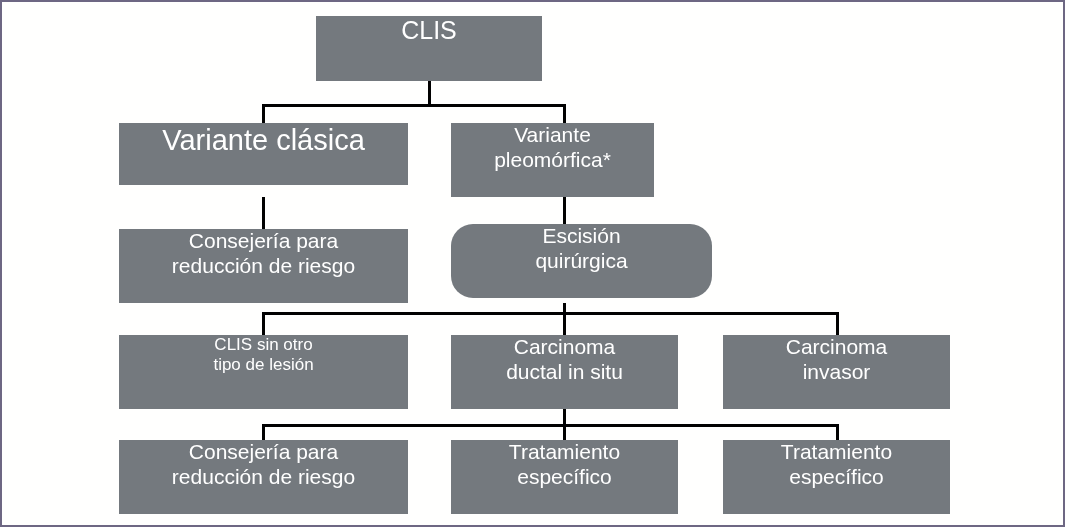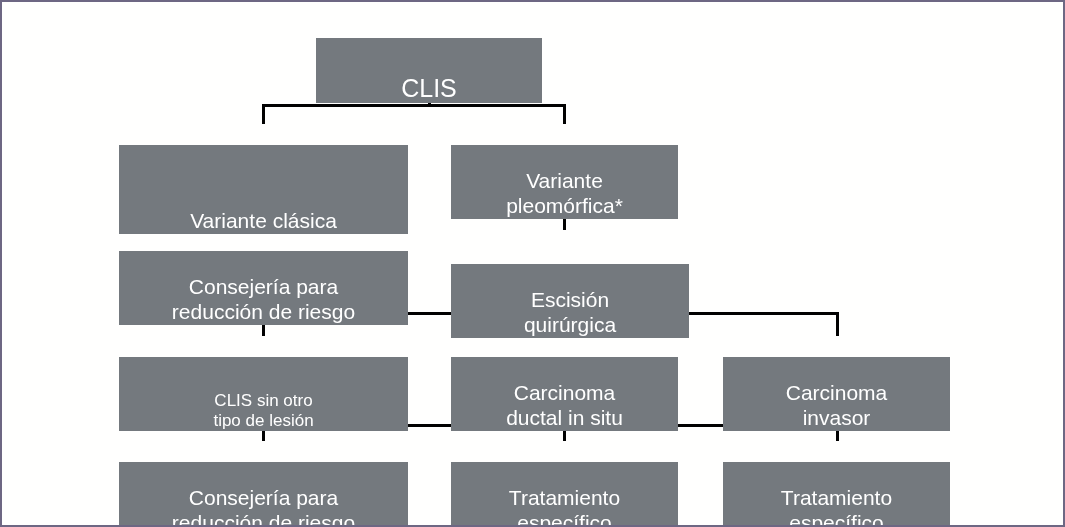--- a/index.html
+++ b/index.html
@@ -16,27 +16,26 @@
     box-sizing: border-box;
     border: 2px solid #6d6783;
     overflow: hidden;
     font-family: "Liberation Sans", sans-serif;
   }
   .node {
     position: absolute;
     background: #74797e;
     color: #ffffff;
     display: flex;
-    align-items: flex-end;
+    align-items: flex-start;
     justify-content: center;
     text-align: center;
     line-height: 1.18;
     box-sizing: border-box;
     z-index: 3;
-    margin-top: 22px;
     -webkit-font-smoothing: antialiased;
   }
   .node .lbl {
     display: block;
     white-space: pre-line;
     padding: 0 6px;
   }
   .conn {
     position: absolute;
     background: #010101;
@@ -64,32 +63,32 @@
       <div class="conn v" style="left: 561px; top: 407px; height: 32px; background: rgb(1, 1, 1);"></div>
       <div class="conn h" style="left: 260px; top: 422px; width: 577px; background: rgb(1, 1, 1);"></div>
       <div class="conn v" style="left: 260px; top: 422px; height: 17px; background: rgb(1, 1, 1);"></div>
       <div class="conn v" style="left: 561px; top: 422px; height: 17px; background: rgb(1, 1, 1);"></div>
       <div class="conn v" style="left: 834px; top: 422px; height: 17px; background: rgb(1, 1, 1);"></div>
     </div>
   <div id="node-layer">
       <div class="node" style="left: 314px; top: 14px; width: 226px; height: 65px; font-size: 25px; background: rgb(116, 121, 126); color: rgb(255, 255, 255);">
         <span class="lbl">CLIS</span>
       </div>
-      <div class="node" style="left: 117px; top: 121px; width: 289px; height: 89px; font-size: 21px; background: rgb(116, 121, 126); color: rgb(255, 255, 255);">
+      <div class="node" style="left: 117px; top: 121px; width: 289px; height: 62px; font-size: 29px; background: rgb(116, 121, 126); color: rgb(255, 255, 255);">
         <span class="lbl">Variante clásica</span>
       </div>
-      <div class="node" style="left: 449px; top: 121px; width: 227px; height: 74px; font-size: 21px; background: rgb(116, 121, 126); color: rgb(255, 255, 255);">
+      <div class="node" style="left: 449px; top: 121px; width: 203px; height: 74px; font-size: 21px; background: rgb(116, 121, 126); color: rgb(255, 255, 255);">
         <span class="lbl">Variante
 pleomórfica*</span>
       </div>
       <div class="node" style="left: 117px; top: 227px; width: 289px; height: 74px; font-size: 21px; background: rgb(116, 121, 126); color: rgb(255, 255, 255);">
         <span class="lbl">Consejería para
 reducción de riesgo</span>
       </div>
-      <div class="node" style="left: 449px; top: 240px; width: 238px; height: 74px; font-size: 21px; background: rgb(116, 121, 126); color: rgb(255, 255, 255);">
+      <div class="node" style="left: 449px; top: 222px; width: 261px; height: 74px; font-size: 21px; background: rgb(116, 121, 126); color: rgb(255, 255, 255); border-radius: 22px;">
         <span class="lbl">Escisión
 quirúrgica</span>
       </div>
       <div class="node" style="left: 117px; top: 333px; width: 289px; height: 74px; font-size: 17px; background: rgb(116, 121, 126); color: rgb(255, 255, 255);">
         <span class="lbl">CLIS sin otro
 tipo de lesión</span>
       </div>
       <div class="node" style="left: 449px; top: 333px; width: 227px; height: 74px; font-size: 21px; background: rgb(116, 121, 126); color: rgb(255, 255, 255);">
         <span class="lbl">Carcinoma
 ductal in situ</span>

